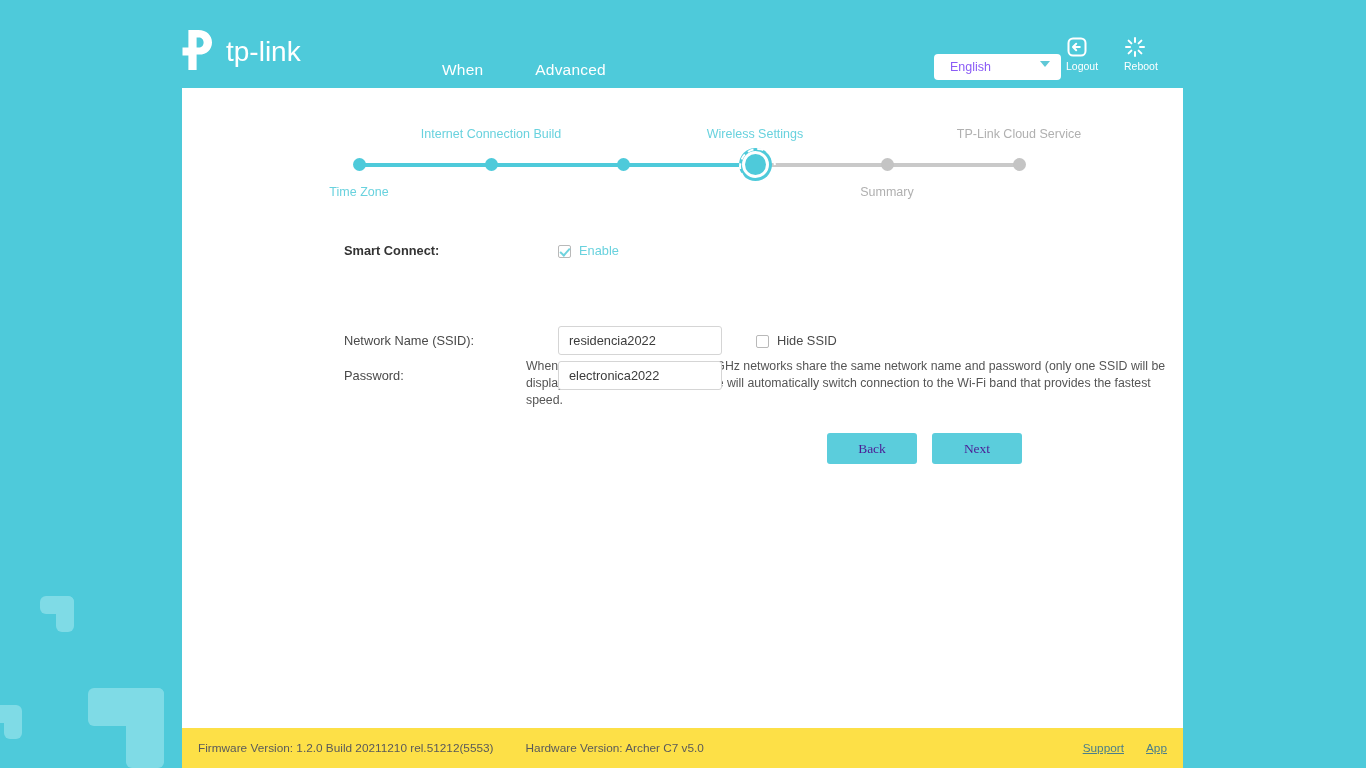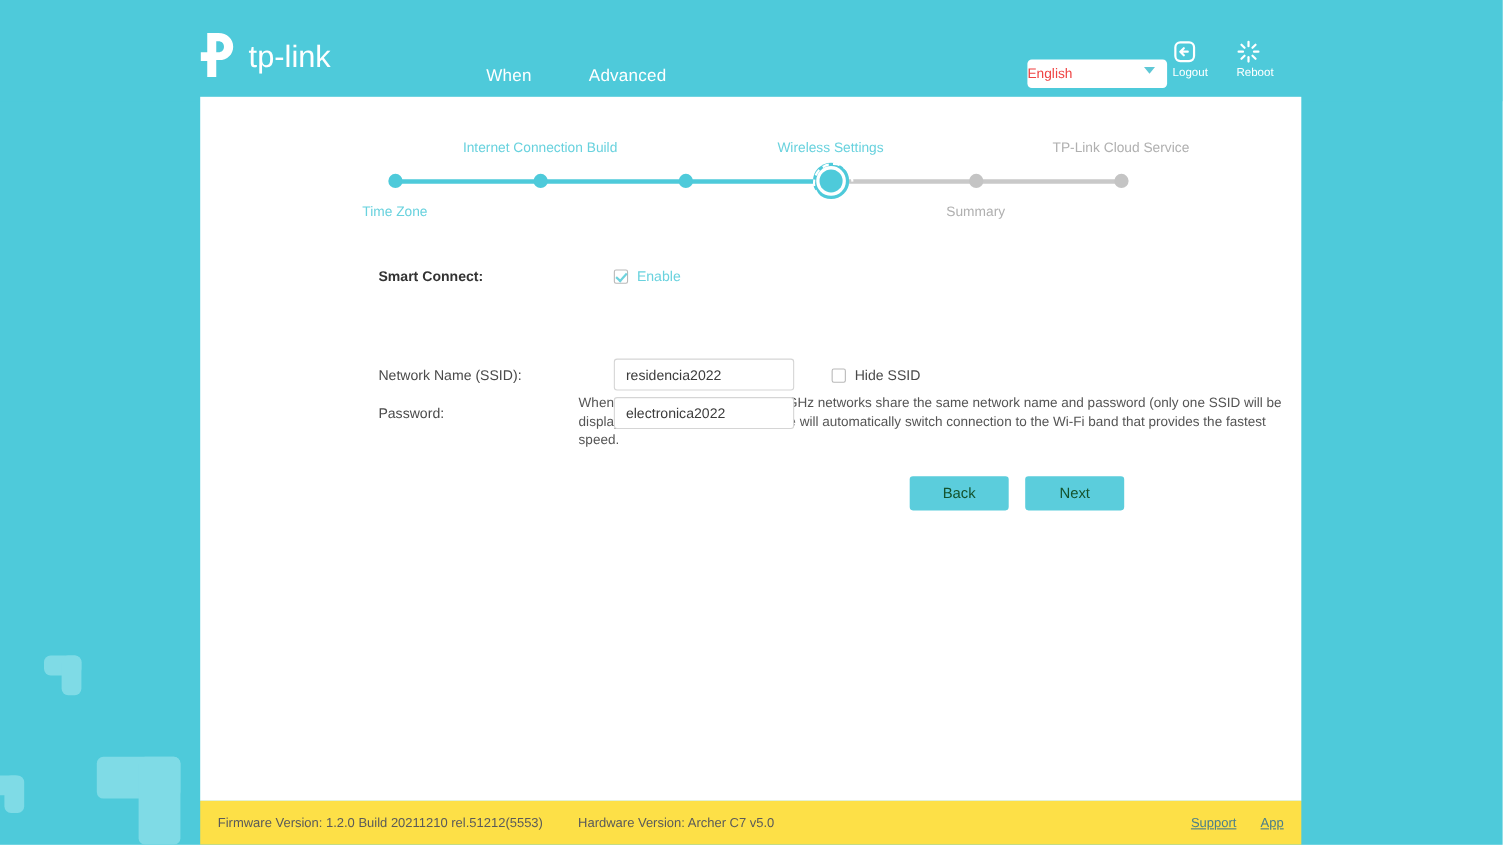--- a/index.html
+++ b/index.html
@@ -44,22 +44,22 @@
   }
   .tab.active {
     background: #ffffff; color: #6fd3de;
     border-radius: 8px 8px 0 0;
     min-width: 128px;
   }
   .lang-select {
     position: absolute; left: 934px; top: 54px;
     width: 127px; height: 26px;
     background: #ffffff; border: none; border-radius: 4px;
-    color: #ef4444; font-family: "Liberation Sans", sans-serif;
-    font-size: 12.5px; padding: 0 0;
+    color: #8b5cf6; font-family: "Liberation Sans", sans-serif;
+    font-size: 12.5px; padding: 0 16px;
     -webkit-appearance: none; appearance: none;
     cursor: pointer;
   }
   .lang-arrow {
     position: absolute; left: 1040px; top: 61px;
     width: 0; height: 0; pointer-events: none;
     border-left: 5px solid transparent;
     border-right: 5px solid transparent;
     border-top: 6px solid #5fc8d6;
   }
@@ -144,22 +144,22 @@
     width: 164px; height: 29px;
     border: 1px solid #d5d5d5; border-radius: 3px;
     background: #ffffff; padding: 12px 10px;
     font-family: "Liberation Sans", sans-serif;
     font-size: 12.8px; color: #3b3b3b;
     outline: none;
   }
 
   .btn {
     width: 90px; height: 31px; border: none; border-radius: 3px;
-    background: #5bcddc; color: #14532d;
-    font-family: Liberation Sans, sans-serif;
+    background: #5bcddc; color: #4c1d95;
+    font-family: Liberation Serif, serif;
     font-size: 13.5px; cursor: pointer;
   }
 
   
   .footer {
     position: absolute; left: 182px; top: 728px;
     width: 1001px; height: 40px;
     background: #fde047;
     display: flex; align-items: center;
   }

